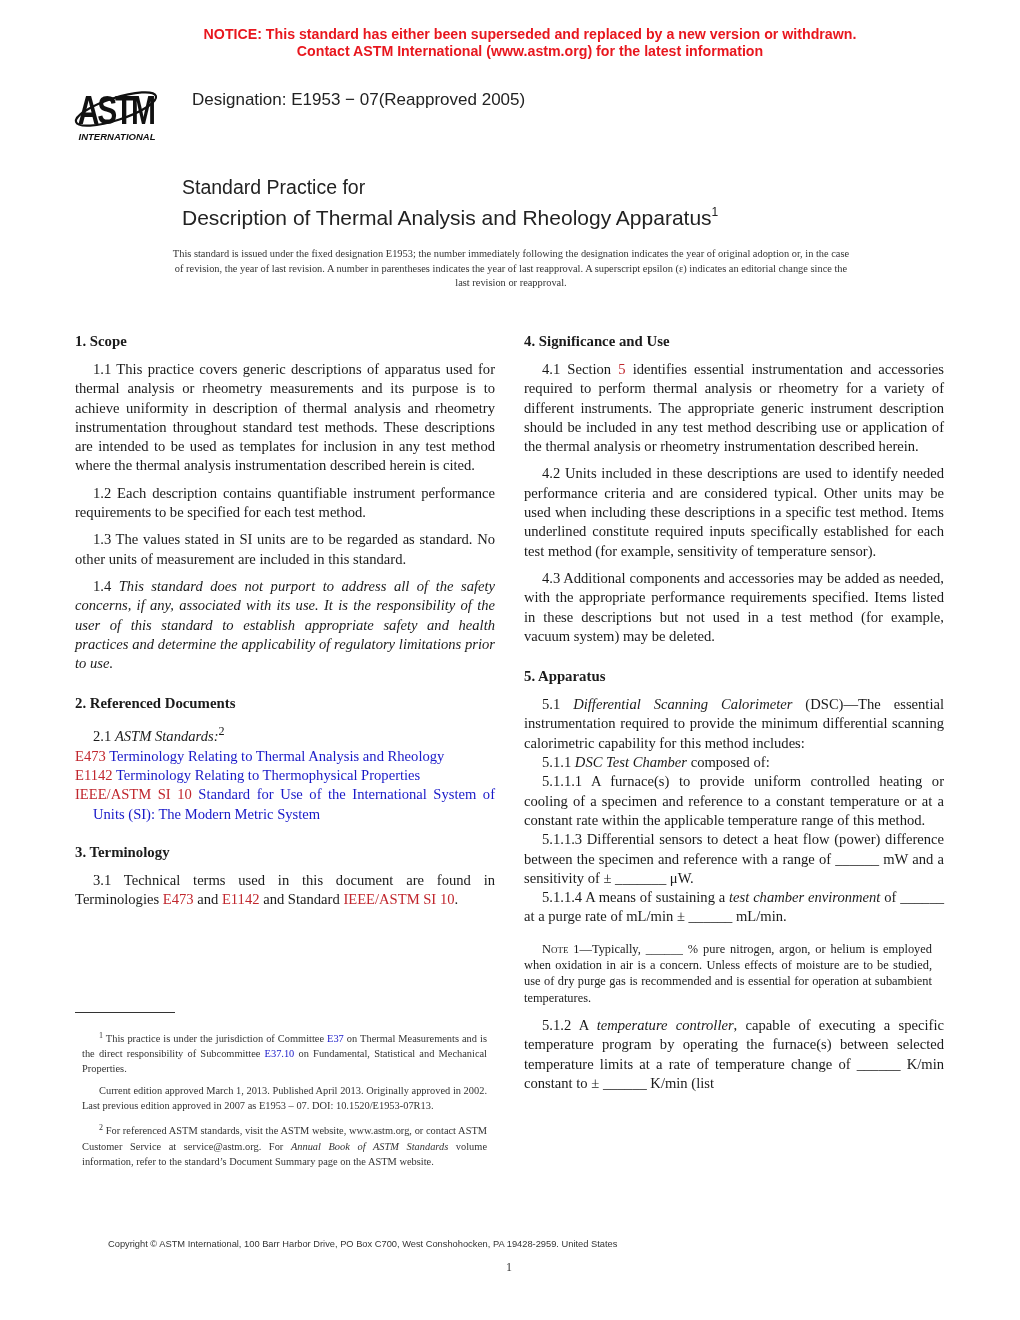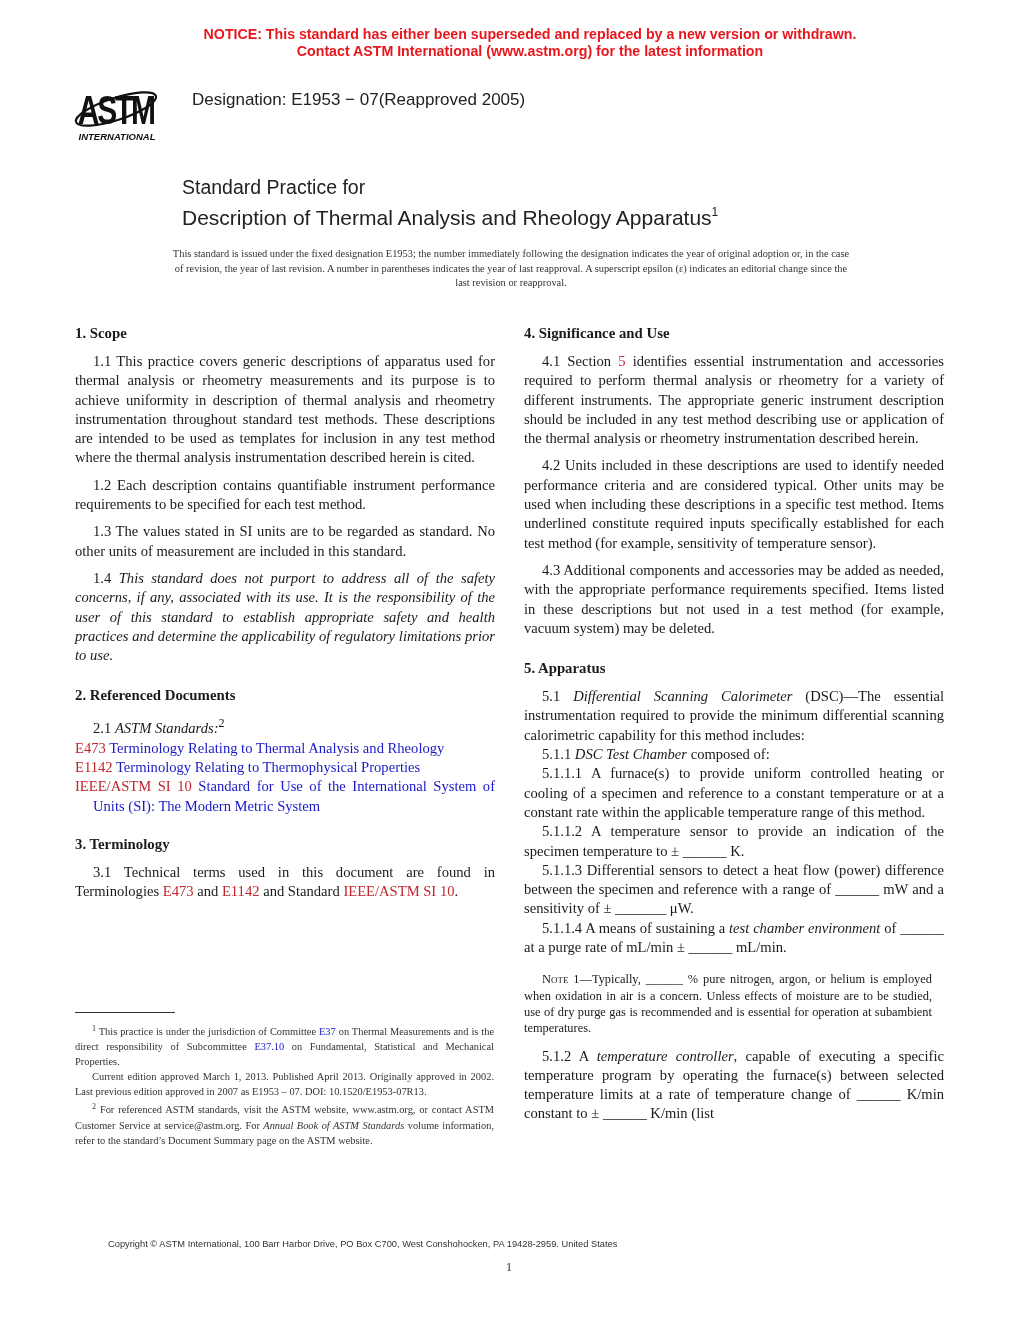--- a/index.html
+++ b/index.html
@@ -12,39 +12,39 @@
   .logo { position: absolute; left: 70px; top: 76px; width: 94px; height: 68px; }
   .designation { position: absolute; left: 172px; top: 90px; font-size: 17px; color: #222; }
 
   .title { position: absolute; left: 162px; top: 175px; color: #222; }
   .title .l1 { font-size: 19.5px; line-height: 24px; }
   .title .l2 { font-size: 21px; line-height: 26px; }
   .title sup { font-size: 12px; vertical-align: 9px; }
 
   .preamble { position: absolute; left: 170px; top: 247px; width: 682px; font-size: 10.4px; line-height: 14.5px; color: #333; text-align: center; }
 
-  .col { position: absolute; top: 324px; width: 420px; font-size: 14.6px; line-height: 19.3px; color: #1a1a1a; }
+  .col { position: absolute; top: 332px; width: 420px; font-size: 14.6px; line-height: 19.3px; color: #1a1a1a; }
   .col.left { left: 75px; }
   .col.right { left: 524px; }
   .col h2 { font-size: 14.8px; font-weight: bold; margin: 0 0 9px 0; line-height: 19px; }
   .col p { margin: 0 0 8px 0; text-align: justify; text-indent: 18px; }
   .col p.tight { margin-bottom: 0; }
   .col .sec-gap { height: 13px; }
   .ref { text-indent: -18px; padding-left: 18px; margin: 0; text-align: justify; }
   .ref .code { color: #c0262d; }
   .ref .rt { color: #1919c8; }
   .red { color: #c0262d; }
   .blue { color: #1919c8; }
   em { font-style: italic; }
   .note { font-size: 12.4px; line-height: 16.3px; margin: 14px 12px 10px 0; text-align: justify; text-indent: 18px; }
   .note .sc { font-variant: small-caps; }
 
   .fn-rule { position: absolute; left: 75px; top: 1012px; width: 100px; border-top: 1px solid #333; }
   .footnotes { position: absolute; left: 75px; top: 1021px; width: 419px; font-size: 10.4px; line-height: 15px; color: #333; }
-  .footnotes p { margin: 0; text-align: justify; text-indent: 17px; }
+  .footnotes p { margin: 7px; text-align: justify; text-indent: 17px; }
   .footnotes sup { font-size: 8px; }
 
   .copyright { position: absolute; left: 76px; top: 1239px; font-size: 9.3px; color: #333; margin-left: 12px; }
   .pagenum { position: absolute; left: 506px; top: 1260px; font-size: 12px; color: #333; }
 </style>
 </head>
 <body>
 
 <div class="notice sans">
   <div>NOTICE: This standard has either been superseded and replaced by a new version or withdrawn.</div>
@@ -91,21 +91,20 @@
   <h2>4.  Significance and Use</h2>
   <p><span>4.1  Section </span><span class="red">5</span><span> identifies essential instrumentation and accessories required to perform thermal analysis or rheometry for a variety of different instruments. The appropriate generic instrument description should be included in any test method describing use or application of the thermal analysis or rheometry instrumentation described herein.</span></p>
   <p>4.2  Units included in these descriptions are used to identify needed performance criteria and are considered typical. Other units may be used when including these descriptions in a specific test method. Items underlined constitute required inputs specifically established for each test method (for example, sensitivity of temperature sensor).</p>
   <p>4.3  Additional components and accessories may be added as needed, with the appropriate performance requirements specified. Items listed in these descriptions but not used in a test method (for example, vacuum system) may be deleted.</p>
   <div class="sec-gap"></div>
 
   <h2>5.  Apparatus</h2>
   <p class="tight"><span>5.1 </span><em>Differential Scanning Calorimeter</em><span> (DSC)—The essential instrumentation required to provide the minimum differential scanning calorimetric capability for this method includes:</span></p>
   <p class="tight"><span>5.1.1 </span><em>DSC Test Chamber</em><span> composed of:</span></p>
   <p class="tight">5.1.1.1  A furnace(s) to provide uniform controlled heating or cooling of a specimen and reference to a constant temperature or at a constant rate within the applicable temperature range of this method.</p>
-  <p class="tight">5.1.1.2  A temperature sensor to provide an indication of the specimen temperature to ± ______ K.</p>
   <p class="tight">5.1.1.3  Differential sensors to detect a heat flow (power) difference between the specimen and reference with a range of ______ mW and a sensitivity of ± _______ μW.</p>
   <p class="tight"><span>5.1.1.4  A means of sustaining a </span><em>test chamber environment</em><span> of ______ at a purge rate of mL/min ± ______ mL/min.</span></p>
   <div class="note"><span class="sc">Note 1</span><span>—Typically, ______ % pure nitrogen, argon, or helium is employed when oxidation in air is a concern. Unless effects of moisture are to be studied, use of dry purge gas is recommended and is essential for operation at subambient temperatures.</span></div>
   <p class="tight"><span>5.1.2 A </span><em>temperature controller</em><span>, capable of executing a specific temperature program by operating the furnace(s) between selected temperature limits at a rate of temperature change of ______ K/min constant to ± ______ K/min (list</span></p>
 </div>
 
 <div class="fn-rule"></div>
 <div class="footnotes serif">
   <p><sup>1</sup><span> This practice is under the jurisdiction of Committee </span><span class="blue">E37</span><span> on Thermal Measurements and is the direct responsibility of Subcommittee </span><span class="blue">E37.10</span><span> on Fundamental, Statistical and Mechanical Properties.</span></p>
   <p>Current edition approved March 1, 2013. Published April 2013. Originally approved in 2002. Last previous edition approved in 2007 as E1953 – 07. DOI: 10.1520/E1953-07R13.</p>

